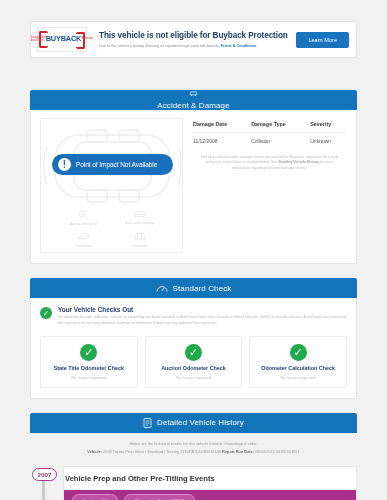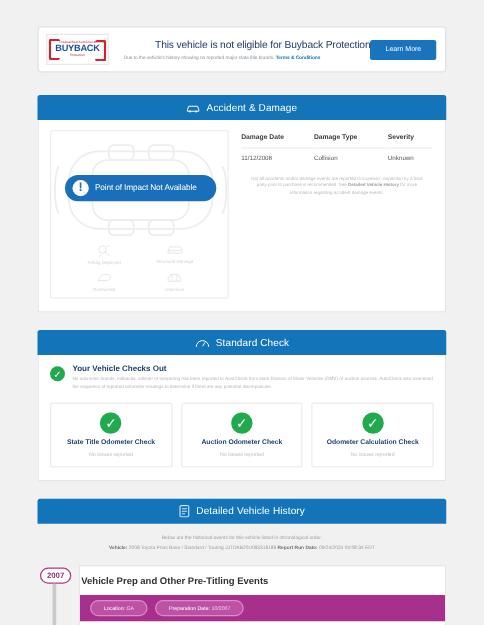--- a/index.html
+++ b/index.html
@@ -21,34 +21,34 @@
     display: flex;
     align-items: center;
     padding: 0 7px 0 6px;
   }
   .bb-logo {
     width: 50px; height: 25px;
     border: 1px solid #e8e8e8;
     background: #fff;
     position: relative;
     flex: 0 0 auto;
-    display: flex; flex-direction: column;
+    display: flex; flex-direction: row;
     align-items: center; justify-content: center;
   }
   .bb-logo .arc-l, .bb-logo .arc-r {
     position: absolute; width: 9px; height: 17px;
     border: 2px solid #d0242a; border-radius: 2px;
   }
   .bb-logo .arc-l { left: 1px; top: 3px; border-right: none; }
   .bb-logo .arc-r { right: 1px; top: 4px; border-left: none; }
   .bb-top { font-size: 2.6px; color: #c0272d; letter-spacing: .1px; line-height: 1; }
   .bb-main { font-size: 7.4px; font-weight: bold; color: #1a4f9c; letter-spacing: -.2px; line-height: 1.1; }
   .bb-sub { font-size: 2.6px; color: #c0272d; line-height: 1; }
   .bb-text { flex: 1 1 auto; padding-left: 12px; overflow: hidden; }
-  .bb-title { font-size: 8.2px; font-weight: normal; color: #1d3f6e; letter-spacing: -.1px; text-align: right; }
+  .bb-title { font-size: 8.2px; font-weight: bold; color: #1d3f6e; letter-spacing: -.1px; }
   .bb-desc { font-size: 3.9px; color: #8a8f96; margin-top: 2.5px; letter-spacing: -.05px; }
   .bb-desc b { color: #1374ba; }
   .learn-btn {
     flex: 0 0 auto;
     background: #1a73bd; color: #fff;
     font-size: 5.6px; border-radius: 2px;
     padding: 5px 12px; border: none; cursor: pointer;
     white-space: nowrap;
   }
 
@@ -62,21 +62,21 @@
   .sec-head {
     background: #1374ba;
     height: 20px;
     display: flex; align-items: center; justify-content: center;
     gap: 5px;
     color: #fff;
     border-radius: 2px 2px 0 0;
   }
   .sec-head .t { font-size: 8px; letter-spacing: .1px; }
   .sec-head svg { display: block; }
-  .mt18 { margin-top: 18px; }
+  .mt18 { margin-top: 32px; flex-direction: column; }
   .mt14 { margin-top: 14px; }
 
   
   .acc-body { display: flex; padding: 8px 8px 10px 9px; }
   .diagram {
     width: 143px; flex: 0 0 auto;
     border: 1px solid #ededed; border-radius: 2px;
     position: relative;
     padding: 6px 0 4px;
   }

